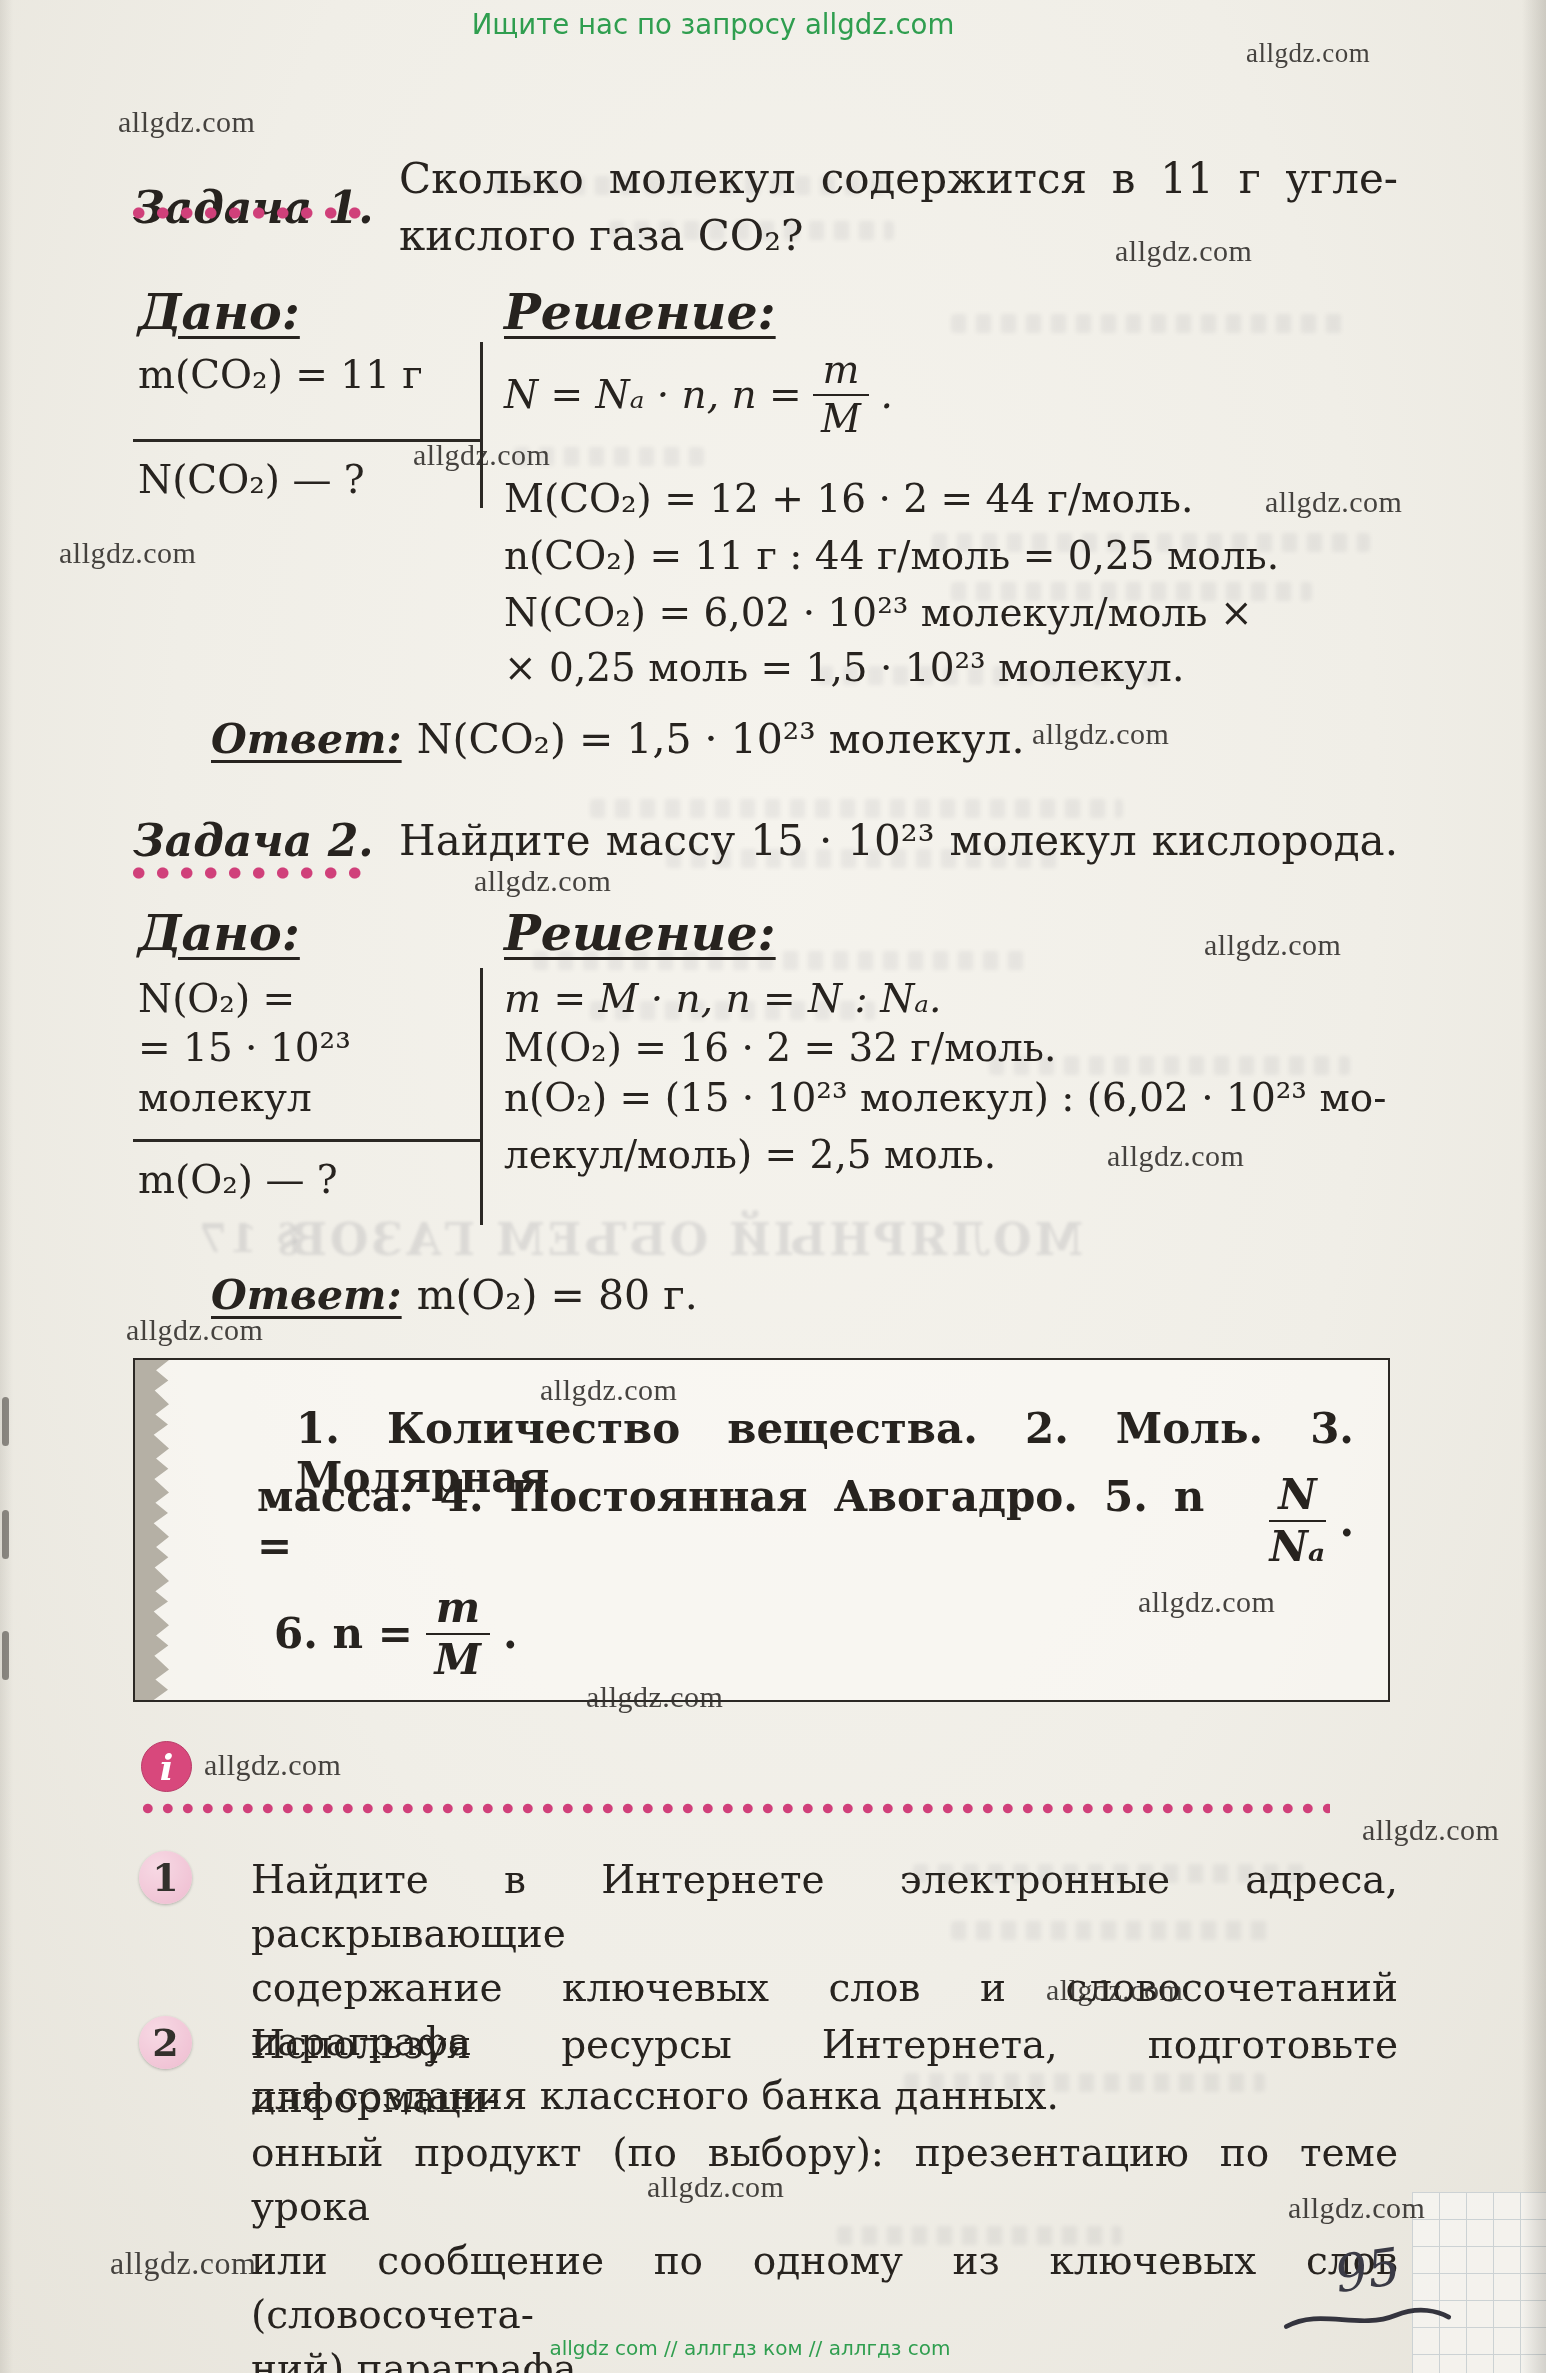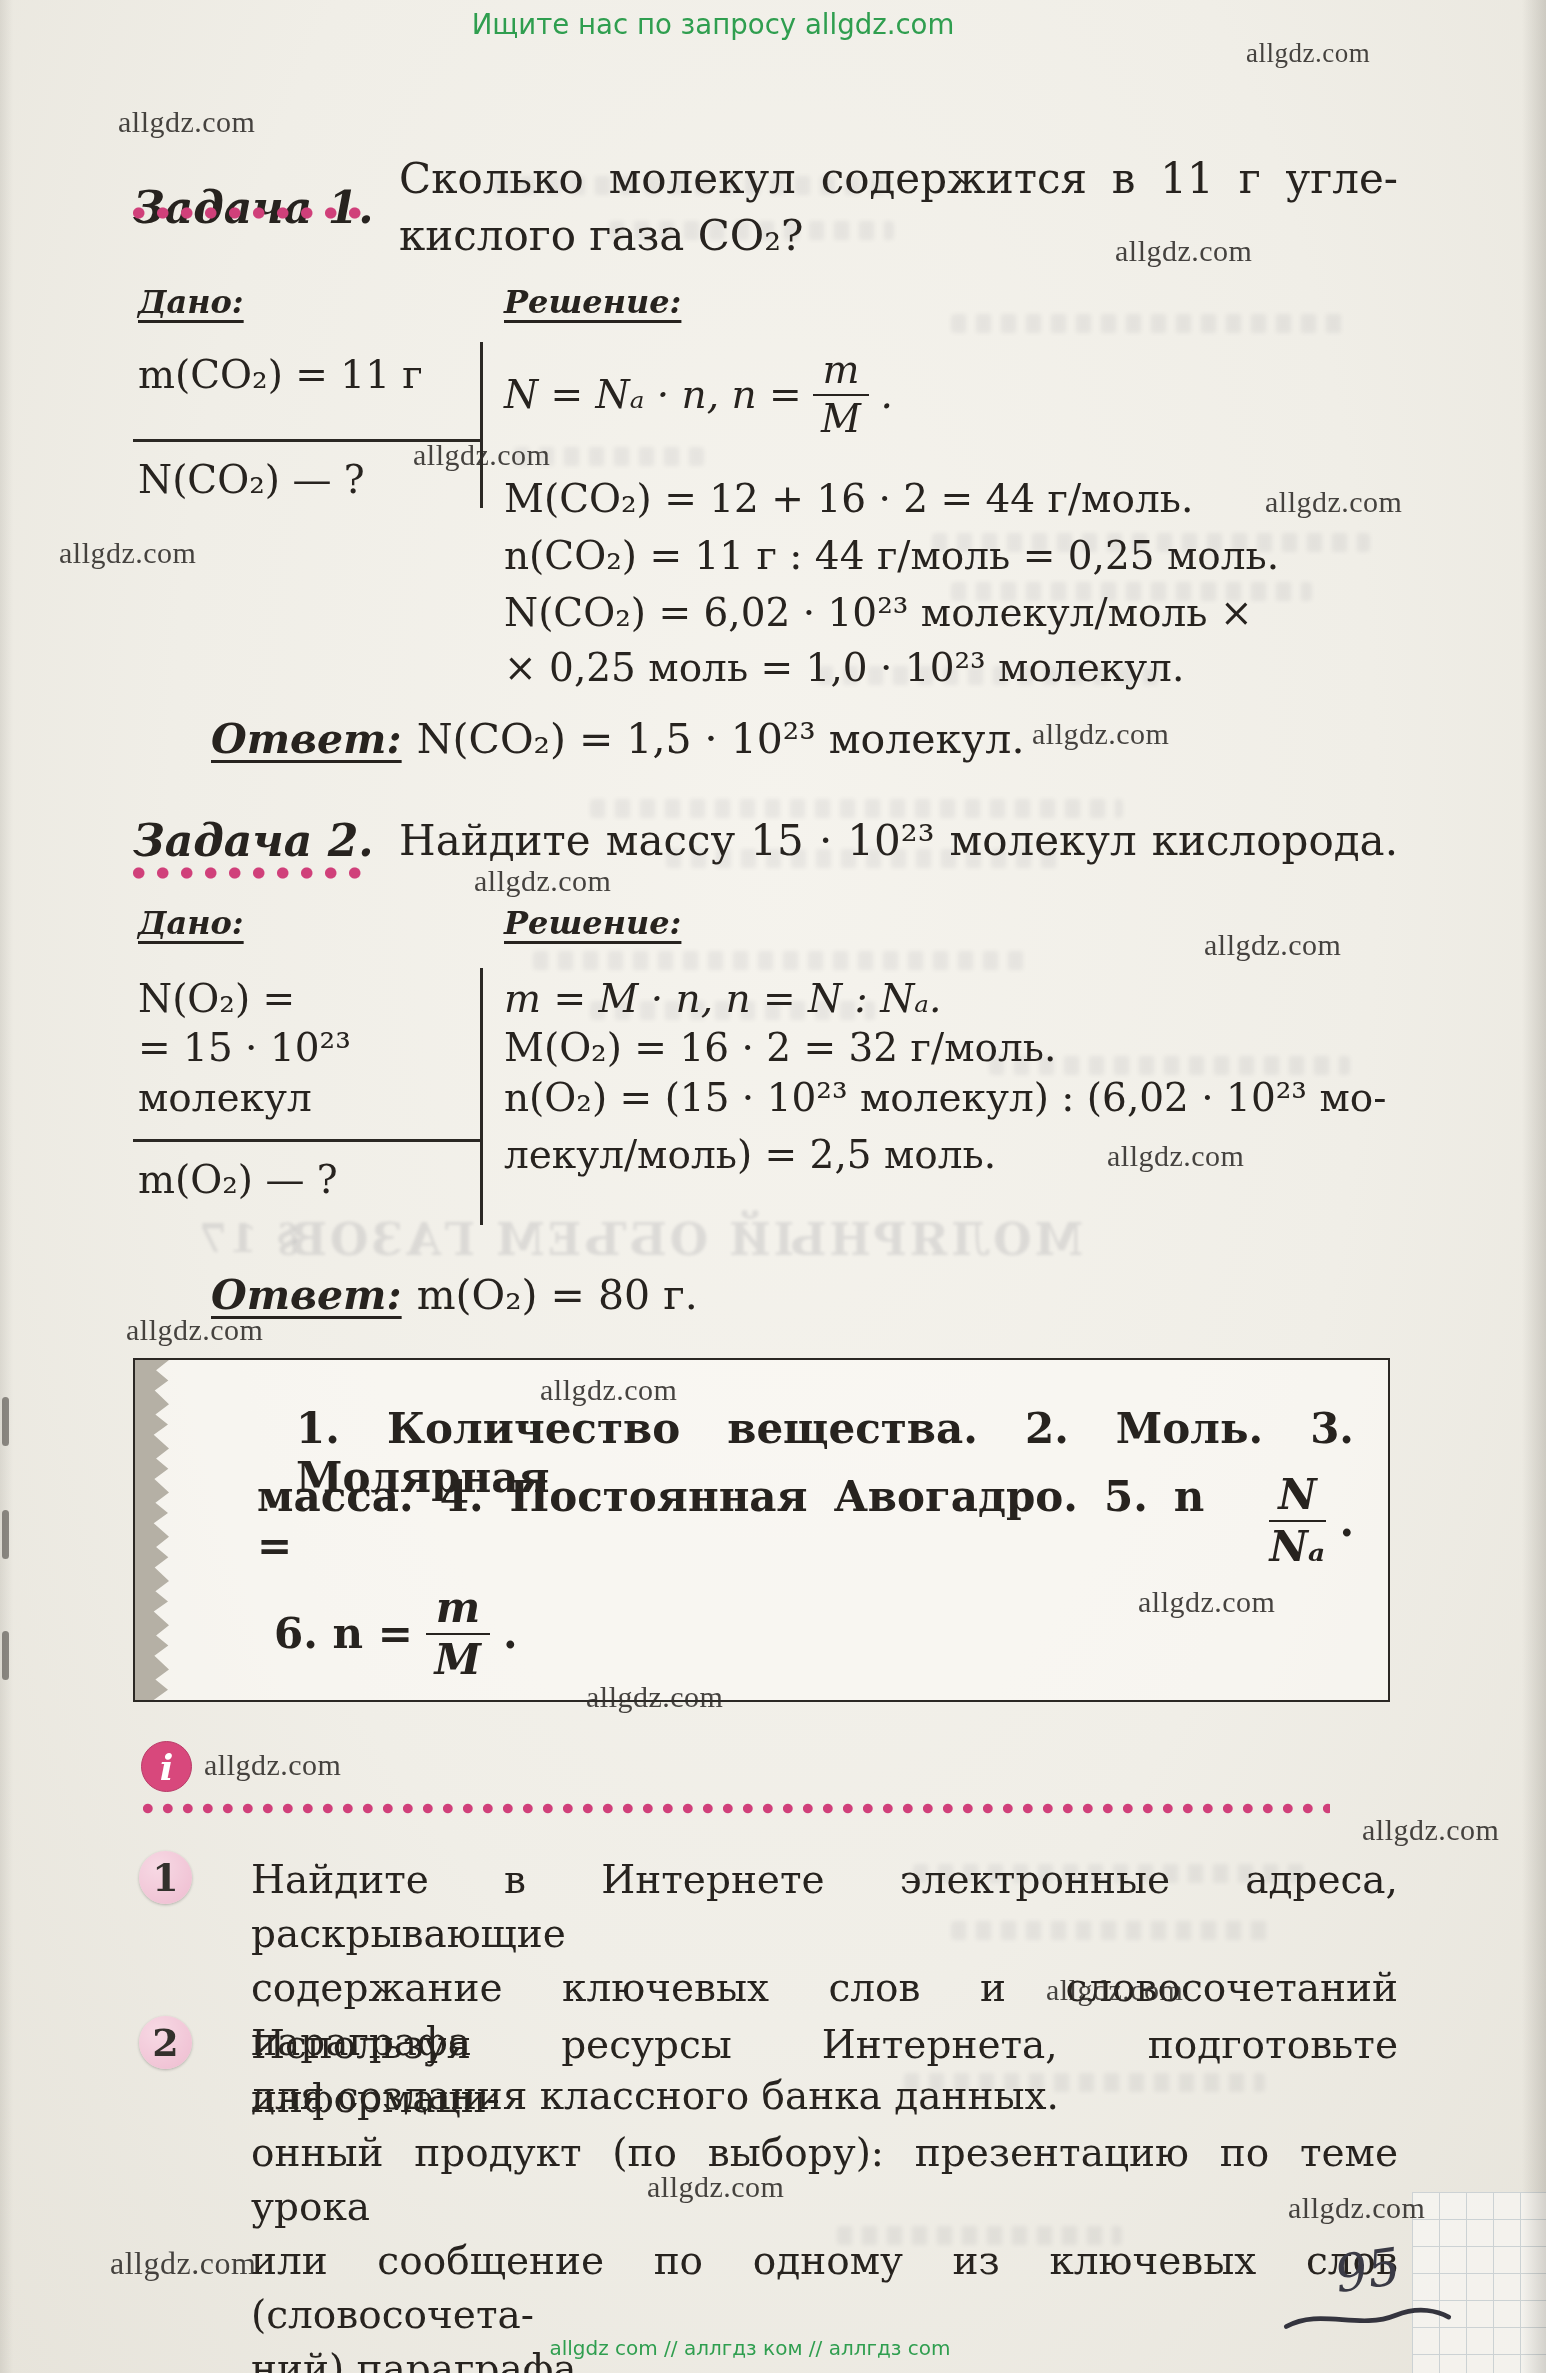--- a/index.html
+++ b/index.html
@@ -54,21 +54,21 @@
   .statement { flex: 1; font-size: 42px; line-height: 57px; }
   .jl { text-align: justify; text-align-last: justify; }
 
   .dots { position: absolute; height: 12.4px; background-repeat: repeat-x;
     background-image: radial-gradient(circle at 5.7px 6.2px, #d0407a 0 5.2px, rgba(0,0,0,0) 6.3px);
     background-size: 24px 12.4px; }
   .dotline { position: absolute; height: 11.4px; background-repeat: repeat-x;
     background-image: radial-gradient(circle at 4.8px 5.7px, #d0407a 0 4.4px, rgba(0,0,0,0) 5.4px);
     background-size: 20px 11.4px; }
 
-  .sec-label { position: absolute; font-weight: 700; font-style: italic; font-size: 32px;
+  .sec-label { position: absolute; font-weight: 700; font-style: italic; font-size: 49px;
     text-decoration: underline; text-decoration-thickness: 2.9px; text-underline-offset: 6.7px; white-space: nowrap; }
 
   .math { position: absolute; font-size: 39px; white-space: nowrap; }
   .alg { font-style: italic; }
   .frow { display: flex; align-items: center; gap: 11.4px; }
   .frac { display: inline-flex; flex-direction: column; align-items: center;
     font-style: italic; line-height: 1.05; }
   .frac .num { padding: 0 9.5px 2.9px; border-bottom: 2.9px solid #27231f; }
   .frac .den { padding-top: 2.9px; }
 
@@ -186,21 +186,21 @@
       <span>N = Nₐ · n,  n =</span>
       <span class="frac">
         <span class="num">m</span>
         <span class="den">M</span>
       </span>
       <span>.</span>
     </div>
     <div class="math" style="left:504px;top:476px">M(CO₂) = 12 + 16 · 2 = 44 г/моль.</div>
     <div class="math" style="left:504px;top:533px">n(CO₂) = 11 г : 44 г/моль = 0,25 моль.</div>
     <div class="math" style="left:504px;top:590px">N(CO₂) = 6,02 · 10²³ молекул/моль ×</div>
-    <div class="math" style="left:504px;top:645px">× 0,25 моль = 1,0 · 10²³ молекул.</div>
+    <div class="math" style="left:504px;top:645px">× 0,25 моль = 1,5 · 10²³ молекул.</div>
 
     <div class="answer" style="left:200px;top:715px">
       <span class="ans-label">Ответ:</span><span>N(CO₂) = 1,5 · 10²³ молекул.</span>
     </div>
 
     <div class="task-head" style="top:812px">
       <div class="task-label">Задача 2.</div>
       <div class="statement">
         <div class="jl">Найдите массу 15 · 10²³ молекул кислорода.</div>
       </div>

